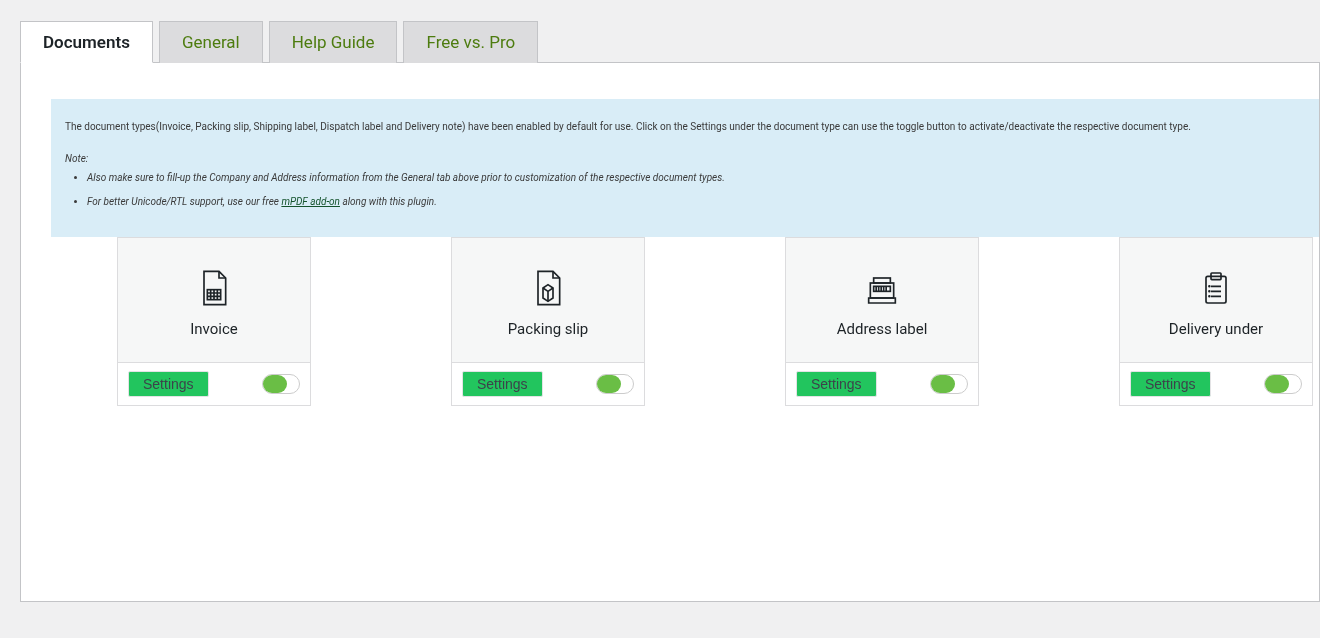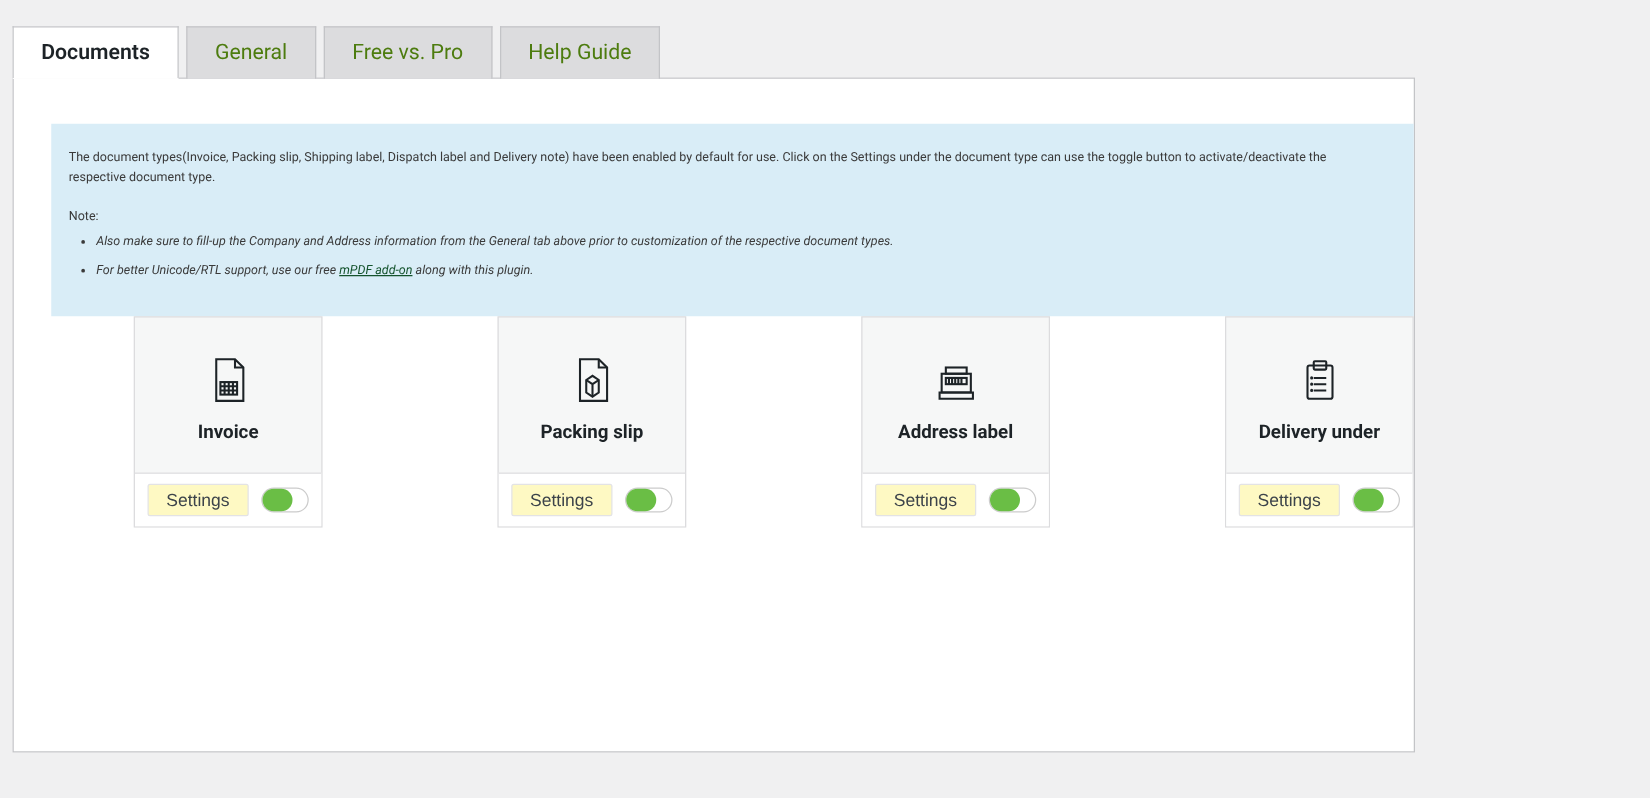--- a/index.html
+++ b/index.html
@@ -4,22 +4,22 @@
 <style>
   * { box-sizing: border-box; }
   body {
     margin: 0;
     background: #f0f0f1;
     font-family: -apple-system, BlinkMacSystemFont, "Segoe UI", Roboto, sans-serif;
     color: #1d2327;
     overflow: hidden;
   }
   .wrap {
-    padding: 20px 0 20px 10px;
-    width: 1132px;
+    padding: 20px 0 20px 20px;
+    width: 1320px;
     height: 638px;
   }
   .tabs {
     display: flex;
     margin-bottom: 0;
   }
   .tab {
     background: #dcdcde;
     border: 1px solid #c3c4c7;
     padding: 10px 22px;
@@ -44,21 +44,21 @@
     min-height: 540px;
   }
   .info-box {
     background: #d9edf7;
     color: #3a3a3a;
     padding: 20px 22px 20px 14px;
     font-size: 10px;
     line-height: 1.55;
   }
   .info-box p { margin: 0 0 16px 0; }
-  .info-box .note-label { margin: 14px 0 4px 0; }
+  .info-box .note-label { margin: 14px 0 4px 0; font-style: italic; }
   .info-box ul { margin: 0; padding-left: 22px; font-style: italic; }
   .info-box li { margin-bottom: 8px; }
   .info-box a { color: #14532d; text-decoration: underline; font-style: italic; }
   .cards {
     display: flex;
     gap: 140px;
     padding-left: 66px;
   }
   .card {
     width: 194px;
@@ -75,34 +75,34 @@
     justify-content: center;
     padding: 30px 10px 24px;
   }
   .card-icon {
     width: 40px;
     height: 40px;
     margin-bottom: 12px;
   }
   .card-title {
     font-size: 15px;
-    font-weight: 700;
+    font-weight: 400;
     color: #1d2327;
     text-align: center;
   }
   .card-footer {
     border-top: 1px solid #dcdcde;
     background: #fff;
     padding: 8px 10px;
     display: flex;
     align-items: center;
     justify-content: space-between;
   }
   .settings-btn {
-    background: #fef9c3;
+    background: #22c55e;
     border: 1px solid #e3e3e5;
     color: #3c434a;
     font-size: 14px;
     padding: 4px 14px;
     cursor: pointer;
     border-radius: 2px;
   }
   .toggle {
     width: 38px;
     height: 20px;
@@ -123,22 +123,22 @@
     left: 0;
   }
 </style>
 </head>
 <body>
 
 <div class="wrap">
   <div class="tabs">
     <div class="tab active">Documents</div>
     <div class="tab">General</div>
+    <div class="tab">Help Guide</div>
     <div class="tab">Free vs. Pro</div>
-    <div class="tab">Help Guide</div>
   </div>
 
   <div class="panel">
 
     <div class="info-box">
       <p>The document types(Invoice, Packing slip, Shipping label, Dispatch label and Delivery note) have been enabled by default for use. Click on the Settings under the document type can use the toggle button to activate/deactivate the respective document type.</p>
       <p class="note-label">Note:</p>
       <ul>
         <li>Also make sure to fill-up the Company and Address information from the General tab above prior to customization of the respective document types.</li>
         <li>

